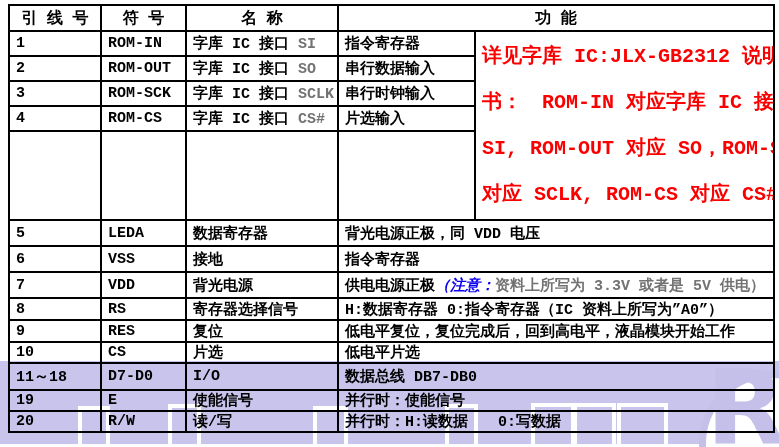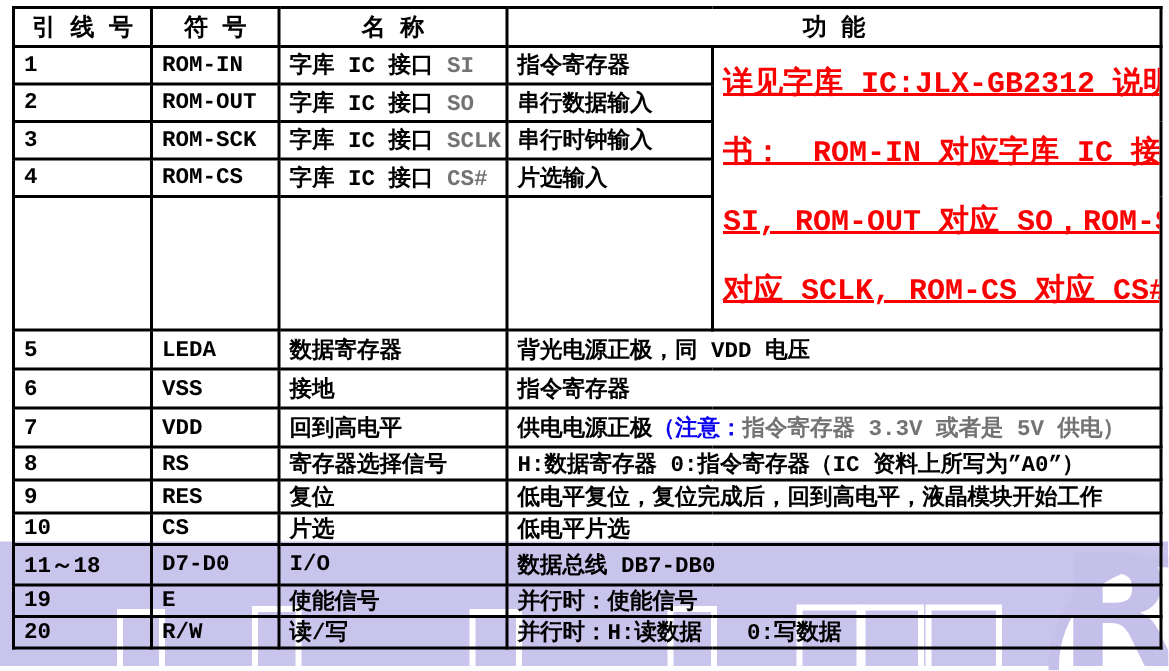--- a/index.html
+++ b/index.html
@@ -29,27 +29,27 @@
   }
   table.pinout th,table.pinout td{
     border:2px solid #000;
     font-size:15px;font-weight:bold;
     padding:0 0 0 6px;text-align:left;vertical-align:middle;
     overflow:hidden;white-space:nowrap;
     background:transparent;
   }
   table.pinout th{text-align:center;padding:0;font-size:16px;border-radius:11px;}
   .red{color:#737373;}
-  .blue{color:#0b00f0;}
+  .blue{color:#0b00f0;font-style:italic;}
   td.note{
     vertical-align:top;white-space:normal;
     padding:6px 2px 0 10px;
   }
   td.note div{
-    color:#fb0000;font-size:20px;line-height:46px;white-space:nowrap;text-decoration:underline;
+    color:#fb0000;font-size:20px;line-height:46px;white-space:nowrap;
   }
 </style>
 </head>
 <body>
 
 <div class="stage">
 
   <div class="wm">
     <div class="wm-band"></div>
     <div class="wm-rect" style="left:78px;top:406px;width:24px;height:45px;"></div>
@@ -131,22 +131,22 @@
     <tr style="height:26px">
       <td>6</td>
       <td>VSS</td>
       <td>接地</td>
       <td colspan="2">指令寄存器</td>
     </tr>
 
     <tr style="height:26px">
       <td>7</td>
       <td>VDD</td>
-      <td>回到高电平</td>
-      <td colspan="2"><span>供电电源正极</span><span class="blue">（注意：</span><span class="red">指令寄存器 3.3V 或者是 5V 供电）</span></td>
+      <td>背光电源</td>
+      <td colspan="2"><span>供电电源正极</span><span class="blue">（注意：</span><span class="red">资料上所写为 3.3V 或者是 5V 供电）</span></td>
     </tr>
 
     <tr style="height:22px">
       <td>8</td>
       <td>RS</td>
       <td>寄存器选择信号</td>
       <td colspan="2">H:数据寄存器 0:指令寄存器（IC 资料上所写为”A0”）</td>
     </tr>
 
     <tr style="height:22px">

